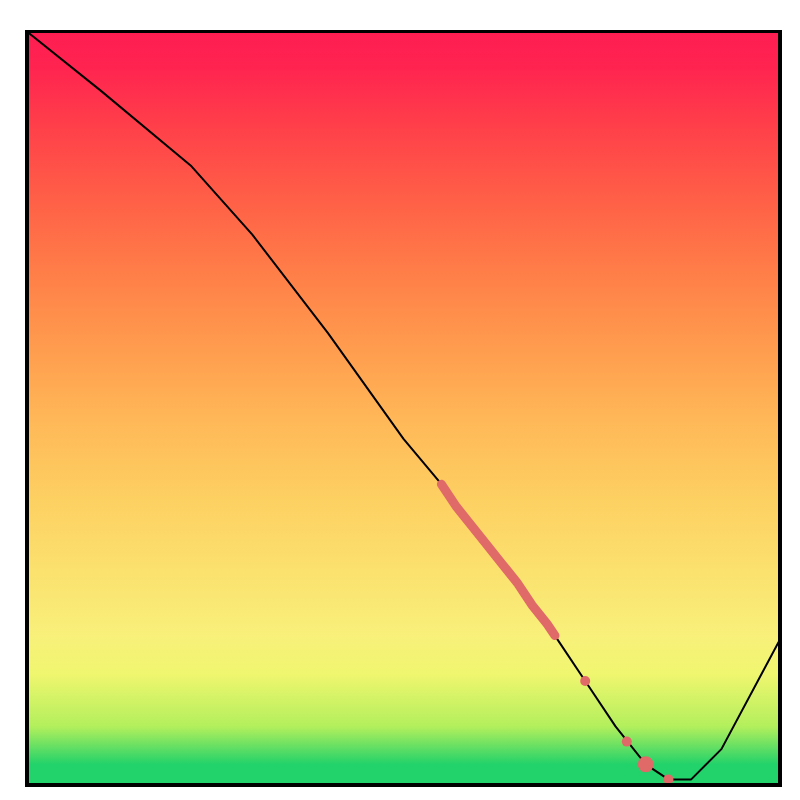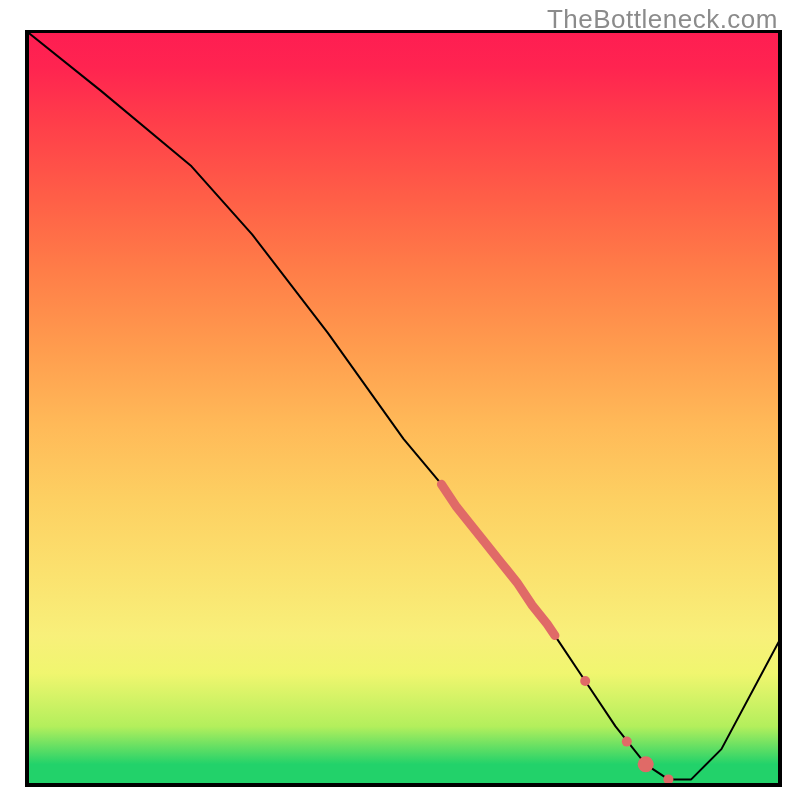--- a/index.html
+++ b/index.html
@@ -71,21 +71,20 @@
     position: absolute;
     left: 0;
     top: 0;
     z-index: 3;
   }
 </style>
 </head>
 <body>
 
 <div class="outer">
-  <div class="watermark">TheBottleneck.com</div>
   <div class="plot">
     <div class="gradient"></div>
     <svg id="chart-svg" width="757" height="757" viewBox="0 0 757 757">
         <path d="M0.0 0.0 L75.7 60.6 L166.5 136.3 L227.1 204.4 L302.8 302.8 L378.5 408.8 L416.4 454.2 L454.2 507.2 L492.1 552.6 L529.9 605.6 L560.2 651.0 L590.5 696.4 L620.7 734.3 L643.4 749.4 L666.2 749.4 L696.4 719.1 L757.0 605.6 " fill="none" stroke="#000000" stroke-width="2" stroke-linejoin="round"></path>
         <path d="M416.4 454.2 L431.5 476.9 L446.6 495.8 L461.8 514.8 L476.9 533.7 L492.1 552.6 L507.2 575.3 L522.3 594.2 L529.9 605.6 " fill="none" stroke="#e06a67" stroke-width="9" stroke-linecap="round"></path>
         <circle cx="560.2" cy="651.0" r="5" fill="#e06a67"></circle>
         <circle cx="601.8" cy="711.6" r="5" fill="#e06a67"></circle>
         <circle cx="620.7" cy="734.3" r="8" fill="#e06a67"></circle>
         <circle cx="643.4" cy="749.4" r="5" fill="#e06a67"></circle>
       </svg>

